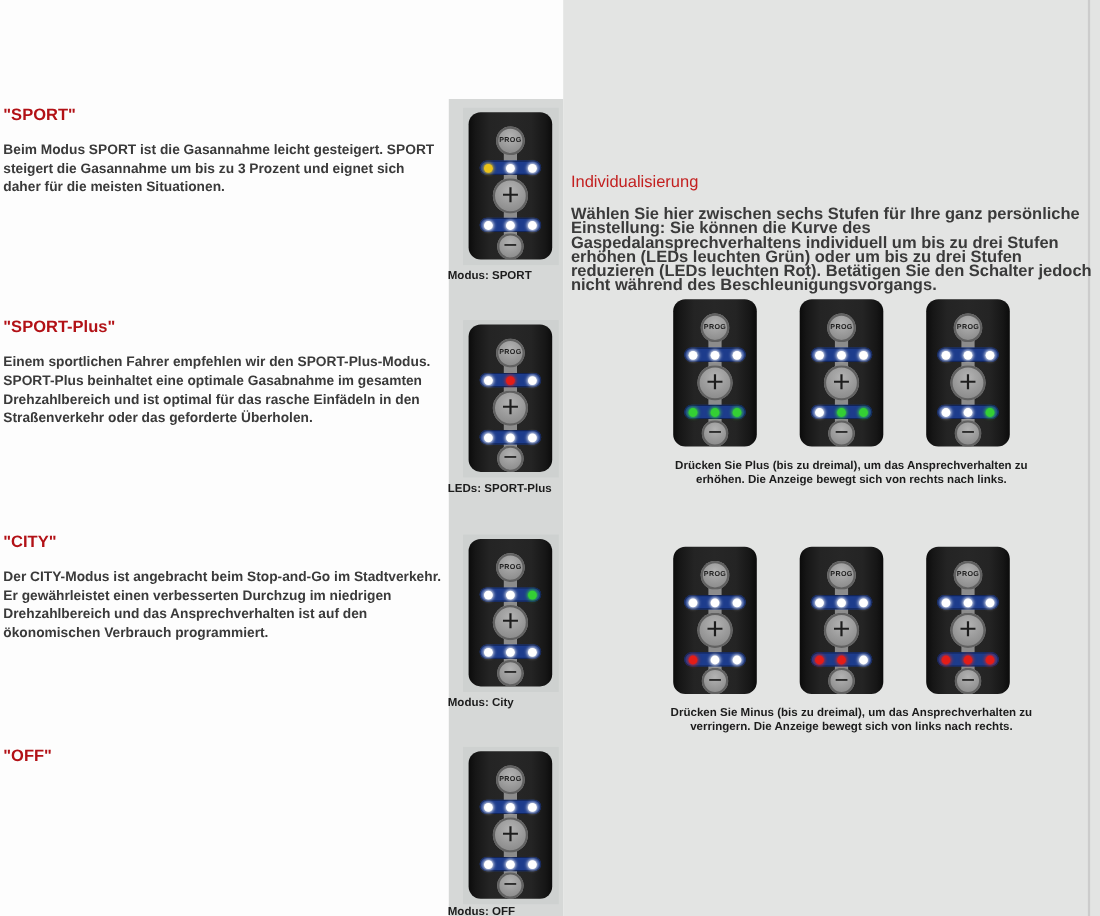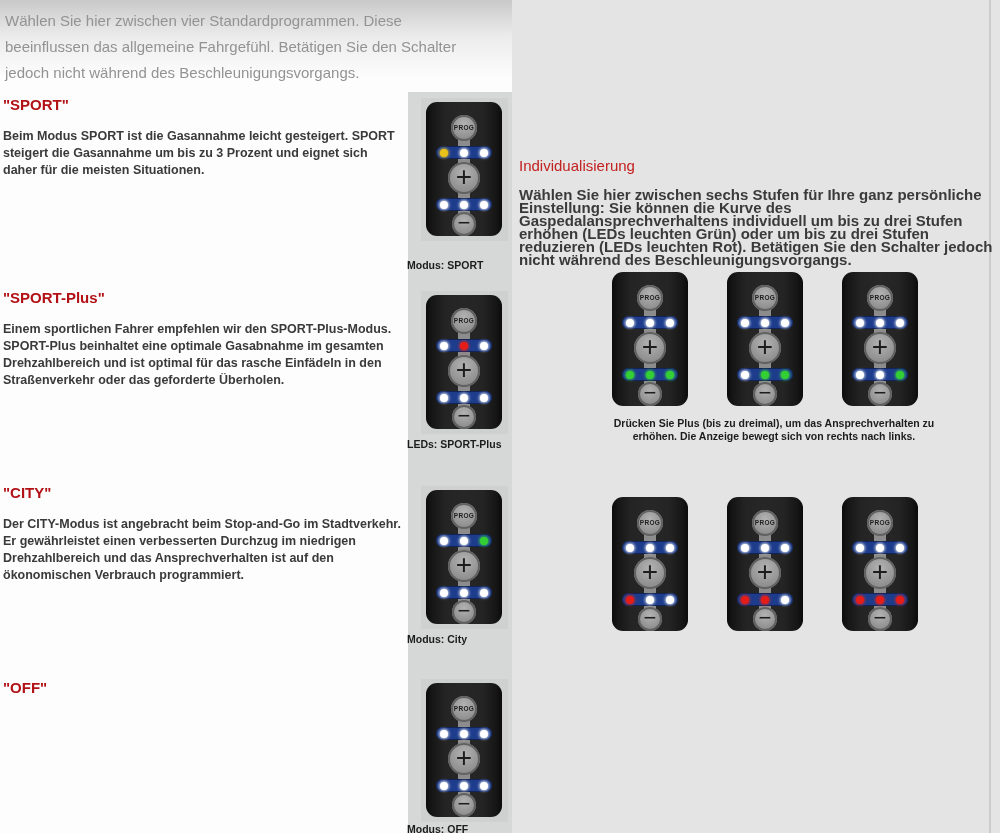--- a/index.html
+++ b/index.html
@@ -65,23 +65,20 @@
 </style>
 </head>
 <body>
 
 <div class="page">
 
   <div class="midcol"></div>
   <div class="rightcol"></div>
   <div class="edge-line"></div>
 
-  <div class="banner">
-    <div class="intro">Wählen Sie hier zwischen vier Standardprogrammen. Diese beeinflussen das allgemeine Fahrgefühl. Betätigen Sie den Schalter jedoch nicht während des Beschleunigungsvorgangs.</div>
-  </div>
 
   <h2 class="mode-title t1">"SPORT"</h2>
   <p class="mode-desc d1">Beim Modus SPORT ist die Gasannahme leicht gesteigert. SPORT steigert die Gasannahme um bis zu 3 Prozent und eignet sich daher für die meisten Situationen.</p>
 
   <h2 class="mode-title t2">"SPORT-Plus"</h2>
   <p class="mode-desc d2">Einem sportlichen Fahrer empfehlen wir den SPORT-Plus-Modus. SPORT-Plus beinhaltet eine optimale Gasabnahme im gesamten Drehzahlbereich und ist optimal für das rasche Einfädeln in den Straßenverkehr oder das geforderte Überholen.</p>
 
   <h2 class="mode-title t3">"CITY"</h2>
   <p class="mode-desc d3">Der CITY-Modus ist angebracht beim Stop-and-Go im Stadtverkehr. Er gewährleistet einen verbesserten Durchzug im niedrigen Drehzahlbereich und das Ansprechverhalten ist auf den ökonomischen Verbrauch programmiert.</p>
 
@@ -153,21 +150,21 @@
         <div class="btn plus">+</div>
         <div class="ledbar bottom">
           <div class="dot white" style="background: rgb(255, 255, 255);"></div>
           <div class="dot white" style="background: rgb(255, 255, 255);"></div>
           <div class="dot white" style="background: rgb(255, 255, 255);"></div>
         </div>
         <div class="btn minus">−</div>
       </div>
     </div>
 
-  <div class="mode-caption" style="top:259px;text-align:right;">Modus: SPORT</div>
+  <div class="mode-caption" style="top:245px;text-align:right;">Modus: SPORT</div>
   <div class="mode-caption" style="top:438px;">LEDs: SPORT-Plus</div>
   <div class="mode-caption" style="top:633px;">Modus: City</div>
   <div class="mode-caption" style="top:823px;">Modus: OFF</div>
 
   <h2 class="ind-title">Individualisierung</h2>
   <p class="ind-desc">Wählen Sie hier zwischen sechs Stufen für Ihre ganz persönliche Einstellung: Sie können die Kurve des Gaspedalansprechverhaltens individuell um bis zu drei Stufen erhöhen (LEDs leuchten Grün) oder um bis zu drei Stufen reduzieren (LEDs leuchten Rot). Betätigen Sie den Schalter jedoch nicht während des Beschleunigungsvorgangs.</p>
 
   <div class="dev-plain" style="left:612px;top:272px;">
       <div class="dev-body">
         <div class="track"></div>
@@ -271,14 +268,15 @@
         </div>
         <div class="btn plus">+</div>
         <div class="ledbar bottom">
           <div class="dot red" style="background: rgb(228, 29, 24);"></div>
           <div class="dot red" style="background: rgb(228, 29, 24);"></div>
           <div class="dot red" style="background: rgb(228, 29, 24);"></div>
         </div>
         <div class="btn minus">−</div>
       </div>
     </div>
+  <div class="row-caption" style="top:642px;">Drücken Sie Minus (bis zu dreimal), um das Ansprechverhalten zu verringern. Die Anzeige bewegt sich von links nach rechts.</div>
 
 </div>
 
 </body></html>

